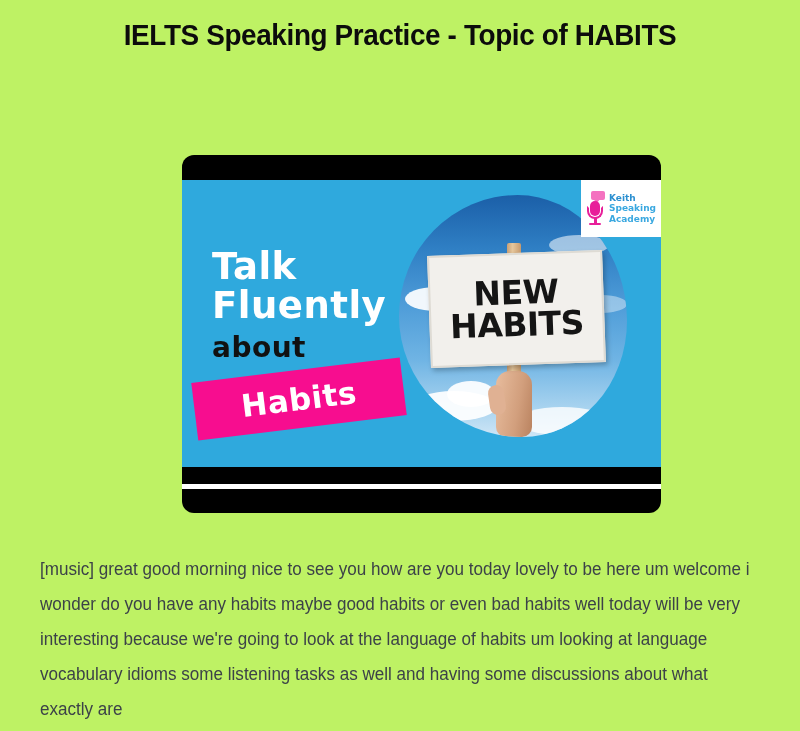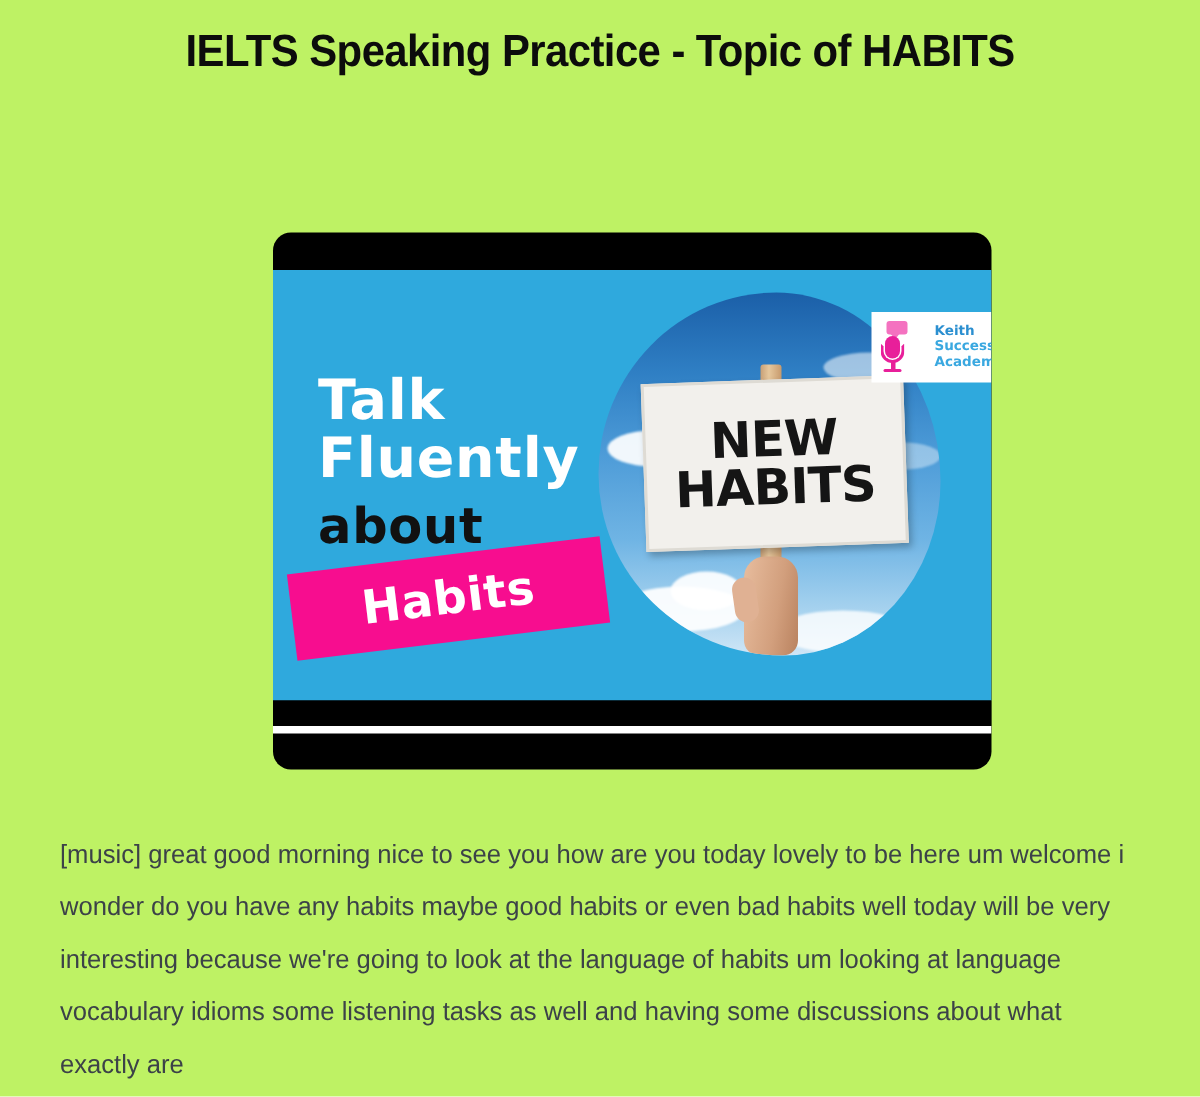--- a/index.html
+++ b/index.html
@@ -122,21 +122,21 @@
   
   .tk-line {
     position: absolute;
     font-family: "DejaVu Sans", sans-serif;
     font-weight: bold;
     letter-spacing: 0.5px;
     line-height: 1;
   }
   .tk-talk     { left: 30px; top: 68px;  font-size: 37px; color: #ffffff; }
   .tk-fluently { left: 30px; top: 107px; font-size: 37px; color: #ffffff; }
-  .tk-about    { left: 30px; top: 154px; font-size: 33px; color: #111111; }
+  .tk-about    { left: 30px; top: 154px; font-size: 28px; color: #111111; }
 
   .habits-banner {
     position: absolute;
     left: 12px; top: 190px;
     width: 210px; height: 58px;
     background: #f70d8f;
     transform: rotate(-7deg);
     display: flex;
     align-items: center;
     justify-content: center;
@@ -211,27 +211,27 @@
     left: 90px; top: 190px;
     width: 16px; height: 30px;
     background: #e0b193;
     border-radius: 10px;
     transform: rotate(-8deg);
   }
 
   
   .logo-box {
     position: absolute;
-    right: 0px; top: 28px;
-    width: 80px; height: 47px;
+    right: 0px; top: 0;
+    width: 80px; height: 57px;
     background: #ffffff;
     display: flex;
     align-items: center;
     padding-left: 4px;
-    gap: 16px;
+    gap: 2px;
   }
   .logo-mic { position: relative; width: 22px; height: 38px; flex: 0 0 auto; }
   .logo-bubble {
     position: absolute; left: 6px; top: 1px;
     width: 14px; height: 9px;
     background: #f472c0; border-radius: 2px;
   }
   .logo-bubble::after {
     content:""; position:absolute; left:2px; bottom:-3px;
     border-left: 4px solid transparent; border-right: 3px solid transparent;
@@ -322,21 +322,21 @@
       <div class="logo-box">
         <div class="logo-mic">
           <div class="logo-bubble"></div>
           <div class="logo-mic-head"></div>
           <div class="logo-mic-arc"></div>
           <div class="logo-mic-stem"></div>
           <div class="logo-mic-base"></div>
         </div>
         <div class="logo-text">
           <span class="lt-keith">Keith</span>
-          <span>Success</span>
+          <span>Speaking</span>
           <span>Academy</span>
         </div>
       </div>
 
     </div>
 
     <div class="thumb-black-bottom"></div>
     <div class="thumb-white-gap"></div>
   </div>
 

